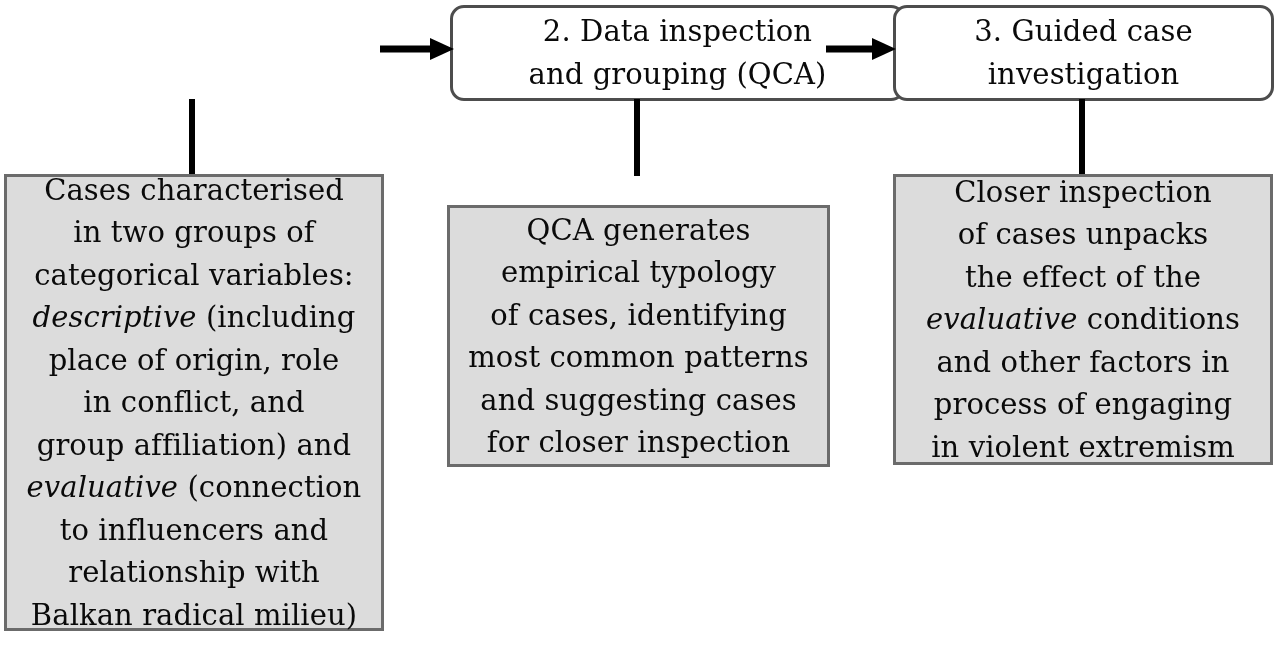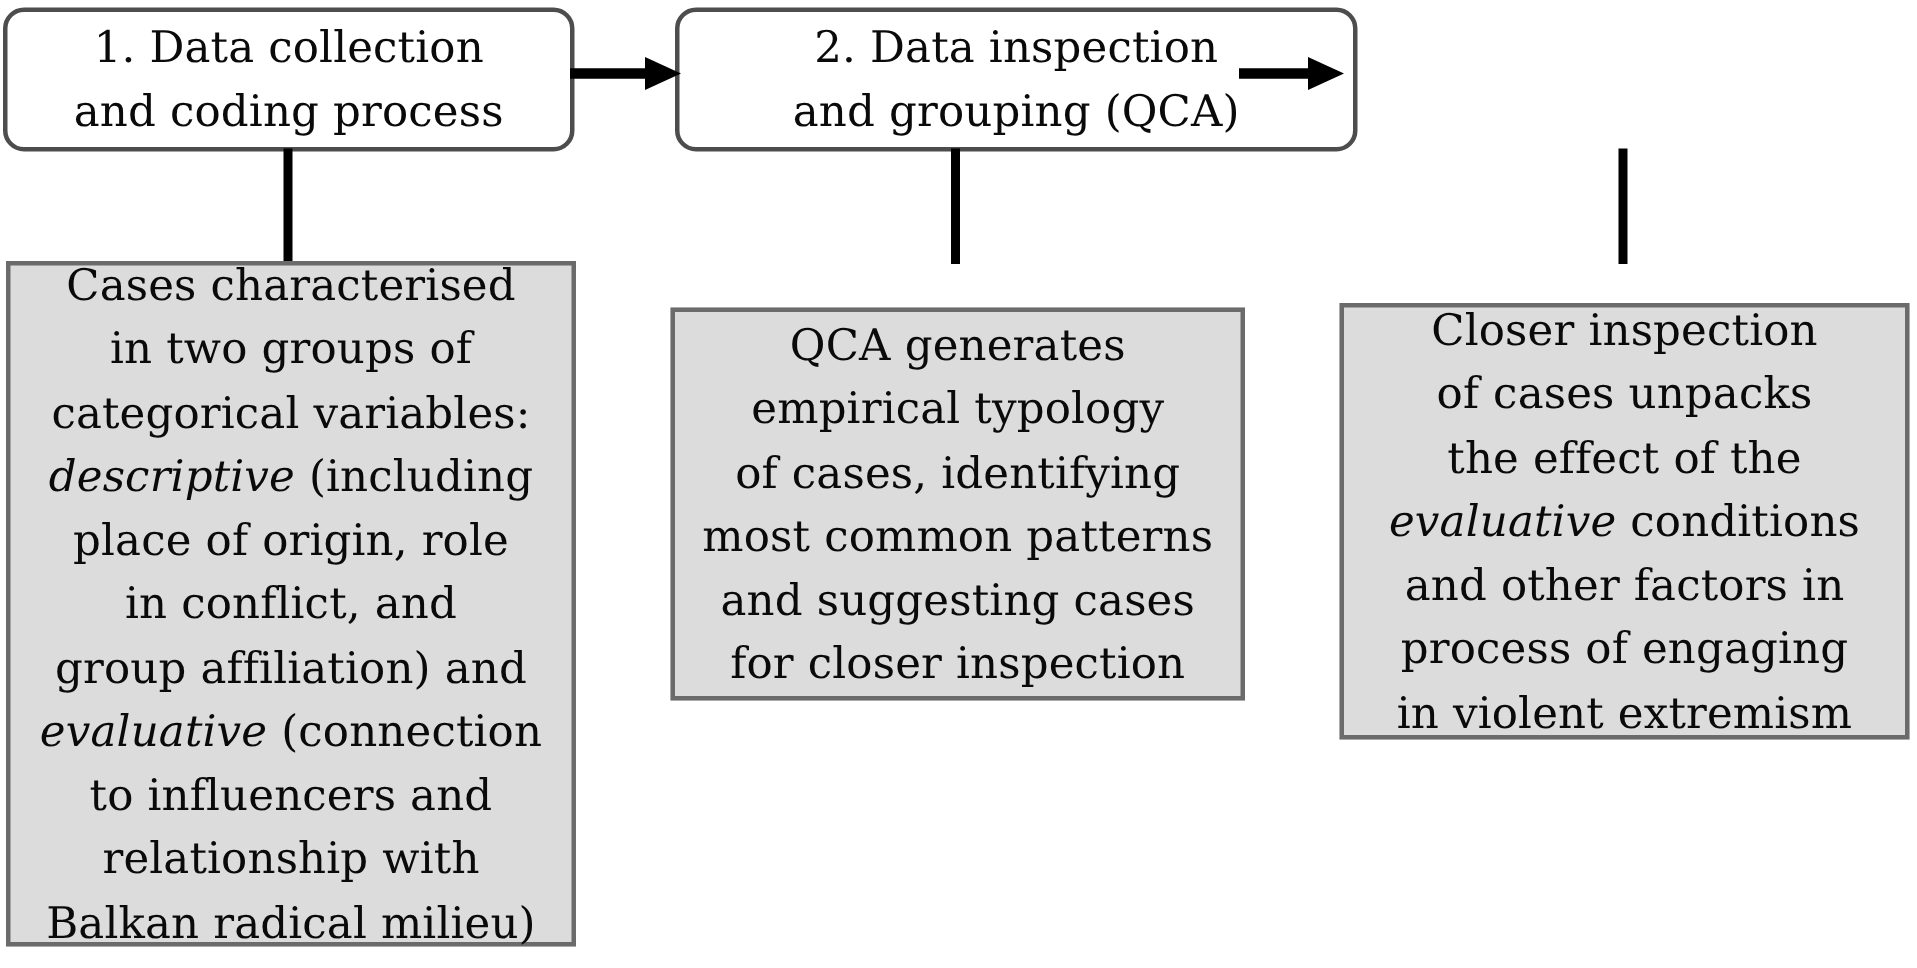--- a/index.html
+++ b/index.html
@@ -67,44 +67,44 @@
   }
   .harrow svg { display: block; }
 
   
   #stage-1 { left: 2px;    top: 5px;   width: 381px; height: 96px; }
   #stage-2 { left: 450px;  top: 5px;   width: 455px; height: 96px; }
   #stage-3 { left: 893px;  top: 5px;   width: 381px; height: 96px; }
 
   #detail-1 { left: 4px;   top: 174px; width: 380px; height: 457px; }
   #detail-2 { left: 447px; top: 174px; width: 383px; height: 262px; margin-top: 31px; }
-  #detail-3 { left: 893px; top: 174px; width: 380px; height: 291px; margin-top: 28px; }
+  #detail-3 { left: 893px; top: 174px; width: 380px; height: 291px; }
 
   #conn-1 { left: 189px;  top: 99px;  height: 77px; }
   #conn-2 { left: 634px;  top: 99px;  height: 77px; }
   #conn-3 { left: 1079px; top: 99px;  height: 77px; }
 
   #arrow-1 { left: 380px; top: 38px; width: 74px; }
   #arrow-2 { left: 826px; top: 38px; width: 70px; }
 </style>
 </head>
 <body>
 
 <div id="canvas">
 
-  <div id="stage-1" class="stage-box">
-    <span>1. Data collection
-and coding process</span>
-  </div>
 
   <div id="stage-2" class="stage-box">
     <span>2. Data inspection
 and grouping (QCA)</span>
   </div>
 
+  <div id="stage-3" class="stage-box">
+    <span>3. Guided case
+investigation</span>
+  </div>
 
   <div id="arrow-1" class="harrow">
     <svg width="74" height="22" viewBox="0 0 74 22" aria-hidden="true">
       <line x1="0" y1="11" x2="56" y2="11" stroke="#000000" stroke-width="7"></line>
       <polygon points="50,0 74,11 50,22" fill="#000000"></polygon>
     </svg>
   </div>
 
   <div id="arrow-2" class="harrow">
     <svg width="70" height="22" viewBox="0 0 70 22" aria-hidden="true">

